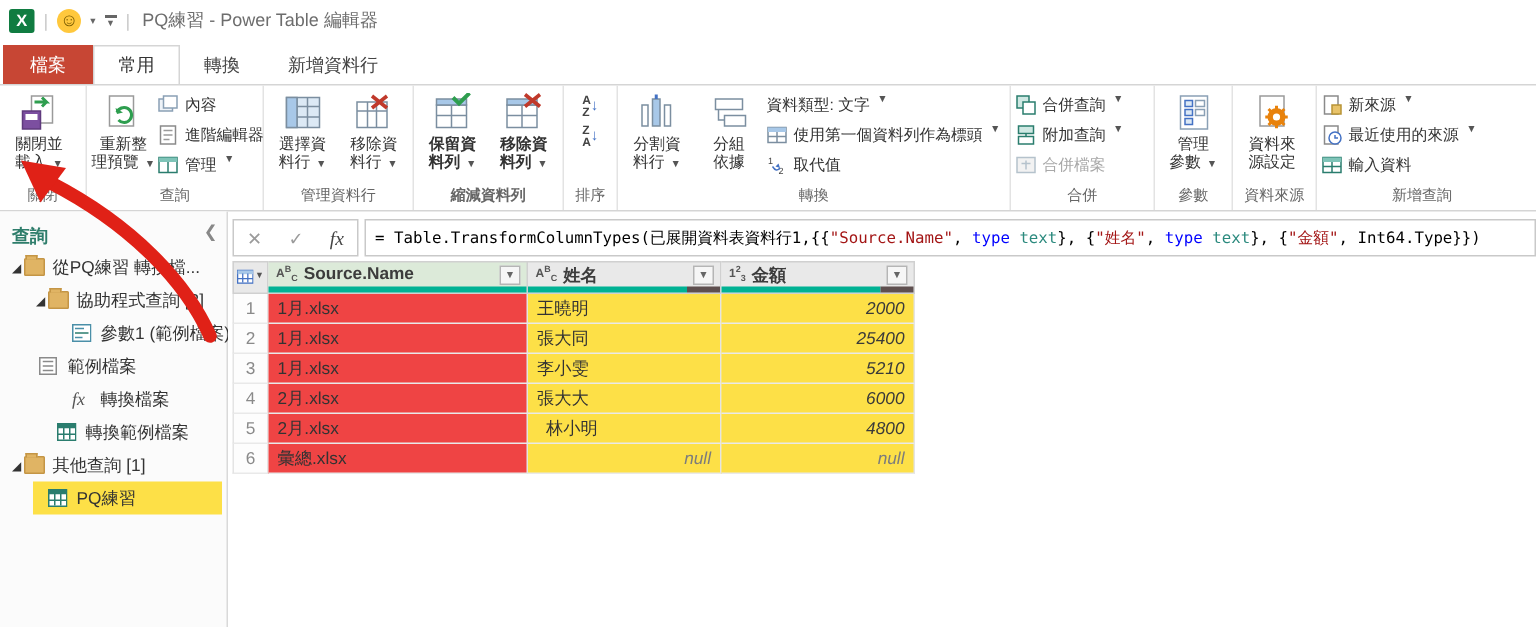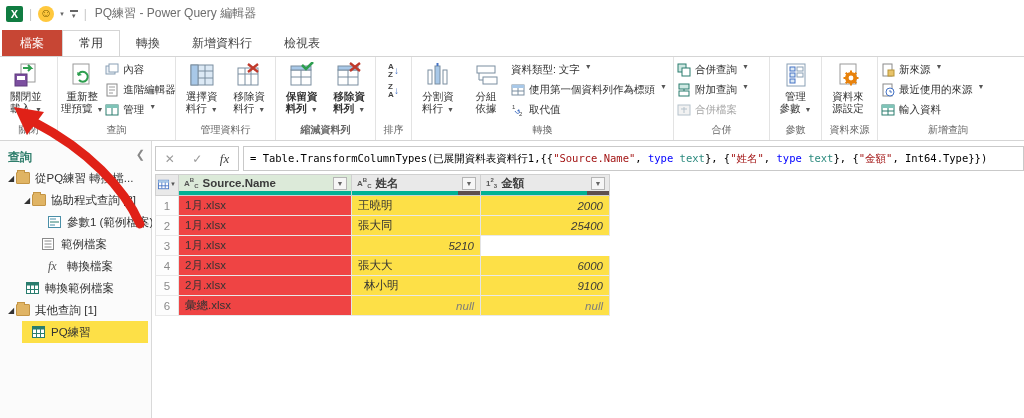--- a/index.html
+++ b/index.html
@@ -108,29 +108,28 @@
 <div id="titlebar">
   <span class="excel-icon">X</span>
   <span class="tb-sep">|</span>
   <span class="smiley">☺</span>
   <span class="mini-caret">▾</span>
   <span class="qat-custom">
       <span class="bar"></span>
       <span style="font-size:6px;">▼</span>
     </span>
   <span class="tb-sep">|</span>
-  <span id="window-title">PQ練習 - Power Query 編輯器</span>
+  <span id="window-title">PQ練習 - Power Table 編輯器</span>
 </div>
 
 <div id="tabbar">
   <div class="tab file">檔案</div>
   <div class="tab active">常用</div>
   <div class="tab">轉換</div>
   <div class="tab">新增資料行</div>
-  <div class="tab">檢視表</div>
 </div>
 
 <div id="ribbon">
 
   <div class="rgroup" style="width:58px;">
     <div class="rgroup-content">
       <div class="bigbtn">
         <svg class="ric" viewBox="0 0 26 26">
           <rect x="8" y="2" width="14" height="18" fill="#fff" stroke="#9a9a9a"></rect>
           <rect x="2" y="12" width="12" height="12" fill="#7c4fa0" stroke="#5f3a7d"></rect>
@@ -440,36 +439,36 @@
       <div class="titem" style="padding-left: 38px;">
         <span class="exp"></span>
         <span class="ticon"><svg width="13" height="12" viewBox="0 0 13 12">
             <rect x="0.5" y="0.5" width="12" height="11" fill="#fff" stroke="#4a8fa8"></rect>
             <line x1="2" y1="3" x2="8" y2="3" stroke="#4a8fa8"></line>
             <line x1="2" y1="6" x2="11" y2="6" stroke="#2a7d6e"></line>
             <line x1="2" y1="9" x2="7" y2="9" stroke="#4a8fa8"></line>
           </svg></span>
         <span>參數1 (範例檔案)</span>
       </div>
-      <div class="titem" style="padding-left: 32px; align-items: center;">
+      <div class="titem" style="padding-left: 16px; align-items: center;">
         <span class="exp"></span>
         <span class="ticon"><svg width="12" height="12" viewBox="0 0 12 12">
             <rect x="0.5" y="0.5" width="11" height="11" fill="#fff" stroke="#8a8a8a"></rect>
             <line x1="2.5" y1="3" x2="9.5" y2="3" stroke="#8a8a8a"></line>
             <line x1="2.5" y1="6" x2="9.5" y2="6" stroke="#8a8a8a"></line>
             <line x1="2.5" y1="9" x2="9.5" y2="9" stroke="#8a8a8a"></line>
           </svg></span>
         <span>範例檔案</span>
       </div>
       <div class="titem" style="padding-left: 38px;">
         <span class="exp"></span>
         <span class="ticon fx-ic">fx</span>
         <span>轉換檔案</span>
       </div>
-      <div class="titem" style="padding-left: 16px;">
+      <div class="titem" style="padding-left: 28px;">
         <span class="exp"></span>
         <span class="ticon"><svg width="13" height="12" viewBox="0 0 13 12">
             <rect x="0.5" y="0.5" width="12" height="11" fill="#fff" stroke="#2a7d6e"></rect>
             <rect x="0.5" y="0.5" width="12" height="3" fill="#2a7d6e"></rect>
             <line x1="4.5" y1="3" x2="4.5" y2="11" stroke="#2a7d6e"></line>
             <line x1="8.5" y1="3" x2="8.5" y2="11" stroke="#2a7d6e"></line>
             <line x1="0.5" y1="7.5" x2="12.5" y2="7.5" stroke="#2a7d6e"></line>
           </svg></span>
         <span>轉換範例檔案</span>
       </div>
@@ -540,33 +539,34 @@
       </div>
       <div class="trow">
         <div class="td rownum">2</div>
         <div class="td selcol" style="width: 173px;">1月.xlsx</div>
         <div class="td" style="width: 129px;">張大同</div>
         <div class="td num" style="width: 129px;">25400</div>
       </div>
       <div class="trow">
         <div class="td rownum">3</div>
         <div class="td selcol" style="width: 173px;">1月.xlsx</div>
+        <div class="td" style="width: 129px;">李小雯</div>
         <div class="td num" style="width: 129px;">5210</div>
       </div>
       <div class="trow">
         <div class="td rownum">4</div>
         <div class="td selcol" style="width: 173px;">2月.xlsx</div>
         <div class="td" style="width: 129px;">張大大</div>
         <div class="td num" style="width: 129px;">6000</div>
       </div>
       <div class="trow">
         <div class="td rownum">5</div>
         <div class="td selcol" style="width: 173px;">2月.xlsx</div>
         <div class="td" style="width: 129px; padding-left: 12px;">林小明</div>
-        <div class="td num" style="width: 129px;">9100</div>
+        <div class="td num" style="width: 129px;">4800</div>
       </div>
       <div class="trow">
         <div class="td rownum">6</div>
         <div class="td selcol" style="width: 173px;">彙總.xlsx</div>
         <div class="td nullv" style="width: 129px;">null</div>
         <div class="td nullv" style="width: 129px;">null</div>
       </div>
     </div>
 </div>
 

